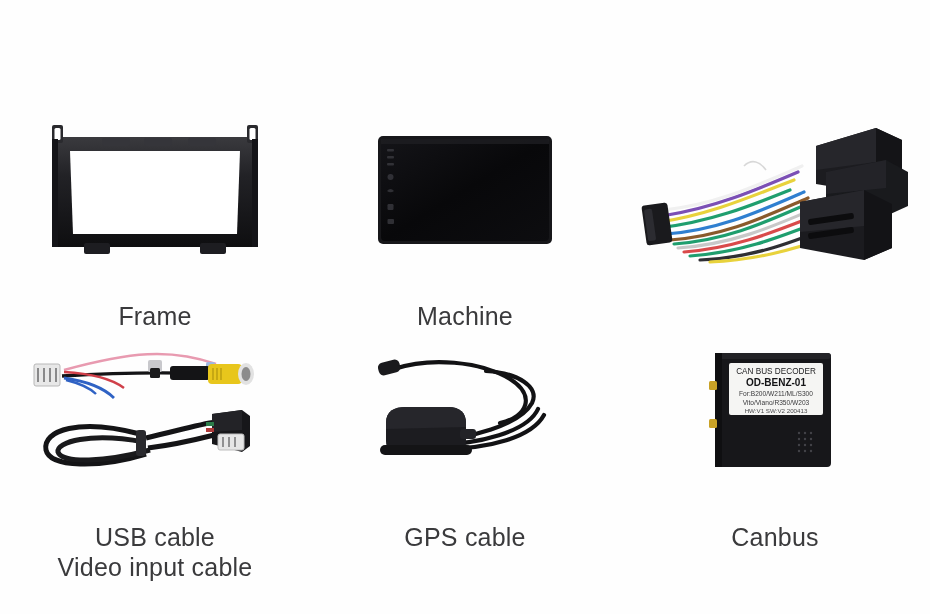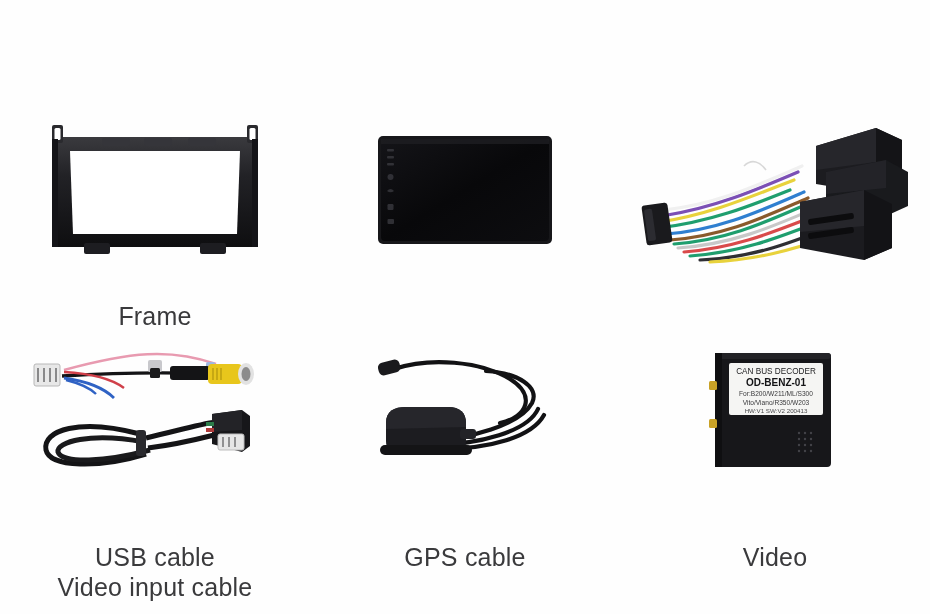--- a/index.html
+++ b/index.html
@@ -43,21 +43,21 @@
   .caption {
     text-align: center;
     color: #3a3a3c;
     font-size: 25px;
     line-height: 30px;
     letter-spacing: 0.2px;
     font-weight: 400;
     white-space: pre-line;
   }
   .row1 .caption { margin-top: 16px; }
-  .row2 .caption { margin-top: 52px; }
+  .row2 .caption { margin-top: 32px; }
 
   svg { display: block; overflow: visible; }
 </style>
 </head>
 <body>
 
 <div class="sheet">
   <div class="grid">
 
     <div class="cell row1">
@@ -105,20 +105,21 @@
             <rect x="11" y="15" width="7" height="2.4" rx="1"></rect>
             <rect x="11" y="22" width="7" height="2.4" rx="1"></rect>
             <rect x="11" y="29" width="7" height="2.4" rx="1"></rect>
             <circle cx="14.5" cy="43" r="3"></circle>
             <path d="M11 57 q3.5 -4 7 0 q-3.5 2.6 -7 0 z"></path>
             <rect x="11.5" y="70" width="6" height="6" rx="1.2"></rect>
             <rect x="11.5" y="85" width="6.5" height="5" rx="1"></rect>
           </g>
         </svg>
       </div>
+      <div class="caption">Machine</div>
     </div>
 
     <div class="cell row1">
       <div class="art">
         <svg width="270" height="160" viewBox="0 0 270 160">
           <g fill="none" stroke-width="3.2" stroke-linecap="round">
             <path d="M18 118 C 70 112, 110 96, 150 80" stroke="#1f9e6e"></path>
             <path d="M20 112 C 72 104, 112 86, 154 70" stroke="#e8d23c"></path>
             <path d="M22 106 C 74 98, 116 80, 158 62" stroke="#7b4fb5"></path>
             <path d="M24 100 C 78 94, 120 74, 162 56" stroke="#f0f0f0"></path>
@@ -257,17 +258,17 @@
               <circle cx="116" cy="94" r="1.2"></circle>
             <circle cx="104" cy="100" r="1.2"></circle>
               <circle cx="110" cy="100" r="1.2"></circle>
               <circle cx="116" cy="100" r="1.2"></circle>
             <circle cx="104" cy="106" r="1.2"></circle>
               <circle cx="110" cy="106" r="1.2"></circle>
               <circle cx="116" cy="106" r="1.2"></circle>
           </g>
         </svg>
       </div>
-      <div class="caption">Video</div>
+      <div class="caption">Canbus</div>
     </div>
 
   </div>
 </div>
 
 </body></html>

